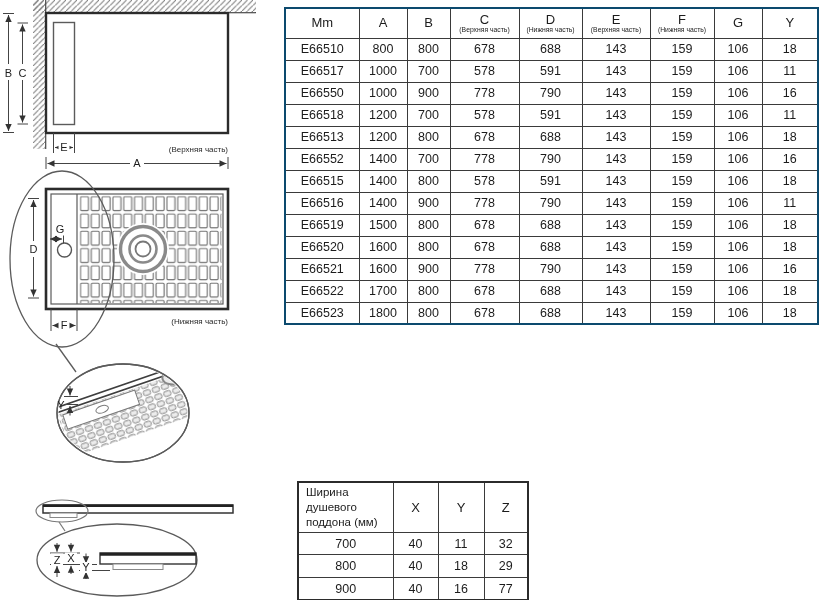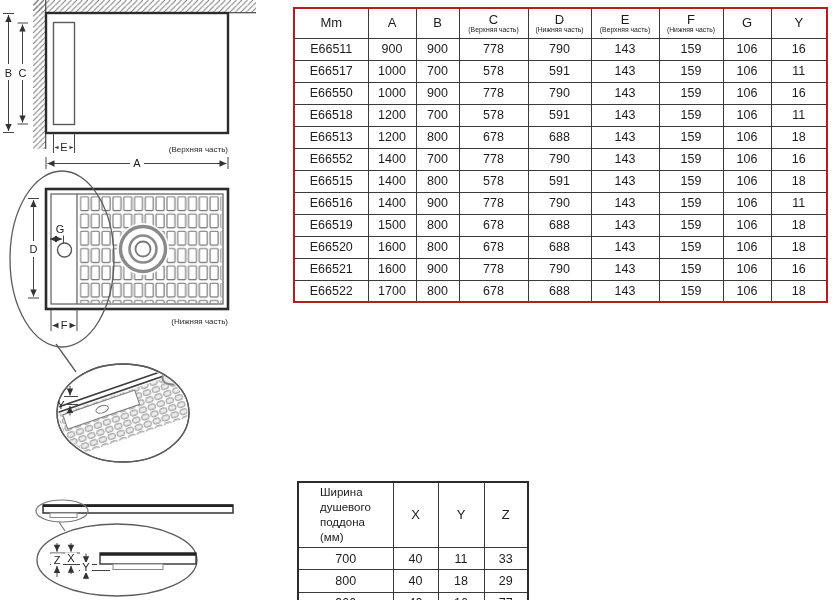--- a/index.html
+++ b/index.html
@@ -1,31 +1,31 @@
 <!DOCTYPE html>
 <html><head>
 <meta charset="utf-8">
 <style>
   *{box-sizing:border-box}
   html,body{margin:0;padding:0;background:#fff}
   #screen{position:relative;width:835px;height:600px;background:#ffffff;
           font-family:"Liberation Sans",sans-serif;overflow:hidden}
   table{border-collapse:collapse;background:#fff}
-  .main-table{position:absolute;left:293px;top:7px;table-layout:fixed;border:2px solid #b91c1c}
+  .main-table{position:absolute;left:284px;top:7px;table-layout:fixed;border:2px solid #0c4a6e}
   .main-table th,.main-table td{border:1px solid #3a3a3a;text-align:center;vertical-align:middle;
           padding:0;color:#1c1c1c}
   .main-table th{height:30px;font-weight:normal}
   .h-label{font-size:13px;line-height:1.05}
   .h-note{font-size:6.8px;line-height:1.15;white-space:nowrap}
   .main-table td{height:22px;font-size:12.5px}
   .width-table{position:absolute;left:297px;top:481px;table-layout:fixed;border:2px solid #2b2b2b}
   .width-table th,.width-table td{border:1px solid #3a3a3a;padding:0;color:#1c1c1c;
           font-weight:normal;text-align:center;vertical-align:middle}
   .width-table th{height:46px;font-size:13px}
-  .width-table th.w-first{text-align:left;padding:2px 4px 2px 21px;font-size:11.5px;line-height:1.3}
+  .width-table th.w-first{text-align:left;padding:2px 4px 2px 7px;font-size:11.5px;line-height:1.3}
   .width-table td{height:22.6px;font-size:12.5px}
   svg text{font-family:"Liberation Sans",sans-serif}
   .dim{font-size:11px;fill:#1d1d1d;text-anchor:middle}
   .cap{font-size:8px;fill:#2a2a2a;text-anchor:end}
 </style>
 </head>
 <body>
 
 <div id="screen">
 
@@ -210,29 +210,29 @@
           <th>
             <div class="h-label">G</div>
           </th>
           <th>
             <div class="h-label">Y</div>
           </th>
         </tr>
       </thead>
     <tbody id="main-body">
         <tr>
-          <td>E66511</td>
-          <td>900</td>
-          <td>900</td>
-          <td>778</td>
-          <td>790</td>
-          <td>143</td>
-          <td>159</td>
-          <td>106</td>
-          <td>16</td>
+          <td>E66510</td>
+          <td>800</td>
+          <td>800</td>
+          <td>678</td>
+          <td>688</td>
+          <td>143</td>
+          <td>159</td>
+          <td>106</td>
+          <td>18</td>
         </tr>
         <tr>
           <td>E66517</td>
           <td>1000</td>
           <td>700</td>
           <td>578</td>
           <td>591</td>
           <td>143</td>
           <td>159</td>
           <td>106</td>
@@ -333,20 +333,31 @@
           <td>778</td>
           <td>790</td>
           <td>143</td>
           <td>159</td>
           <td>106</td>
           <td>16</td>
         </tr>
         <tr>
           <td>E66522</td>
           <td>1700</td>
+          <td>800</td>
+          <td>678</td>
+          <td>688</td>
+          <td>143</td>
+          <td>159</td>
+          <td>106</td>
+          <td>18</td>
+        </tr>
+        <tr>
+          <td>E66523</td>
+          <td>1800</td>
           <td>800</td>
           <td>678</td>
           <td>688</td>
           <td>143</td>
           <td>159</td>
           <td>106</td>
           <td>18</td>
         </tr>
       </tbody>
   </table>
@@ -364,21 +375,21 @@
           <th>X</th>
           <th>Y</th>
           <th>Z</th>
         </tr>
       </thead>
     <tbody id="width-body">
         <tr>
           <td>700</td>
           <td>40</td>
           <td>11</td>
-          <td>33</td>
+          <td>32</td>
         </tr>
         <tr>
           <td>800</td>
           <td>40</td>
           <td>18</td>
           <td>29</td>
         </tr>
         <tr>
           <td>900</td>
           <td>40</td>

